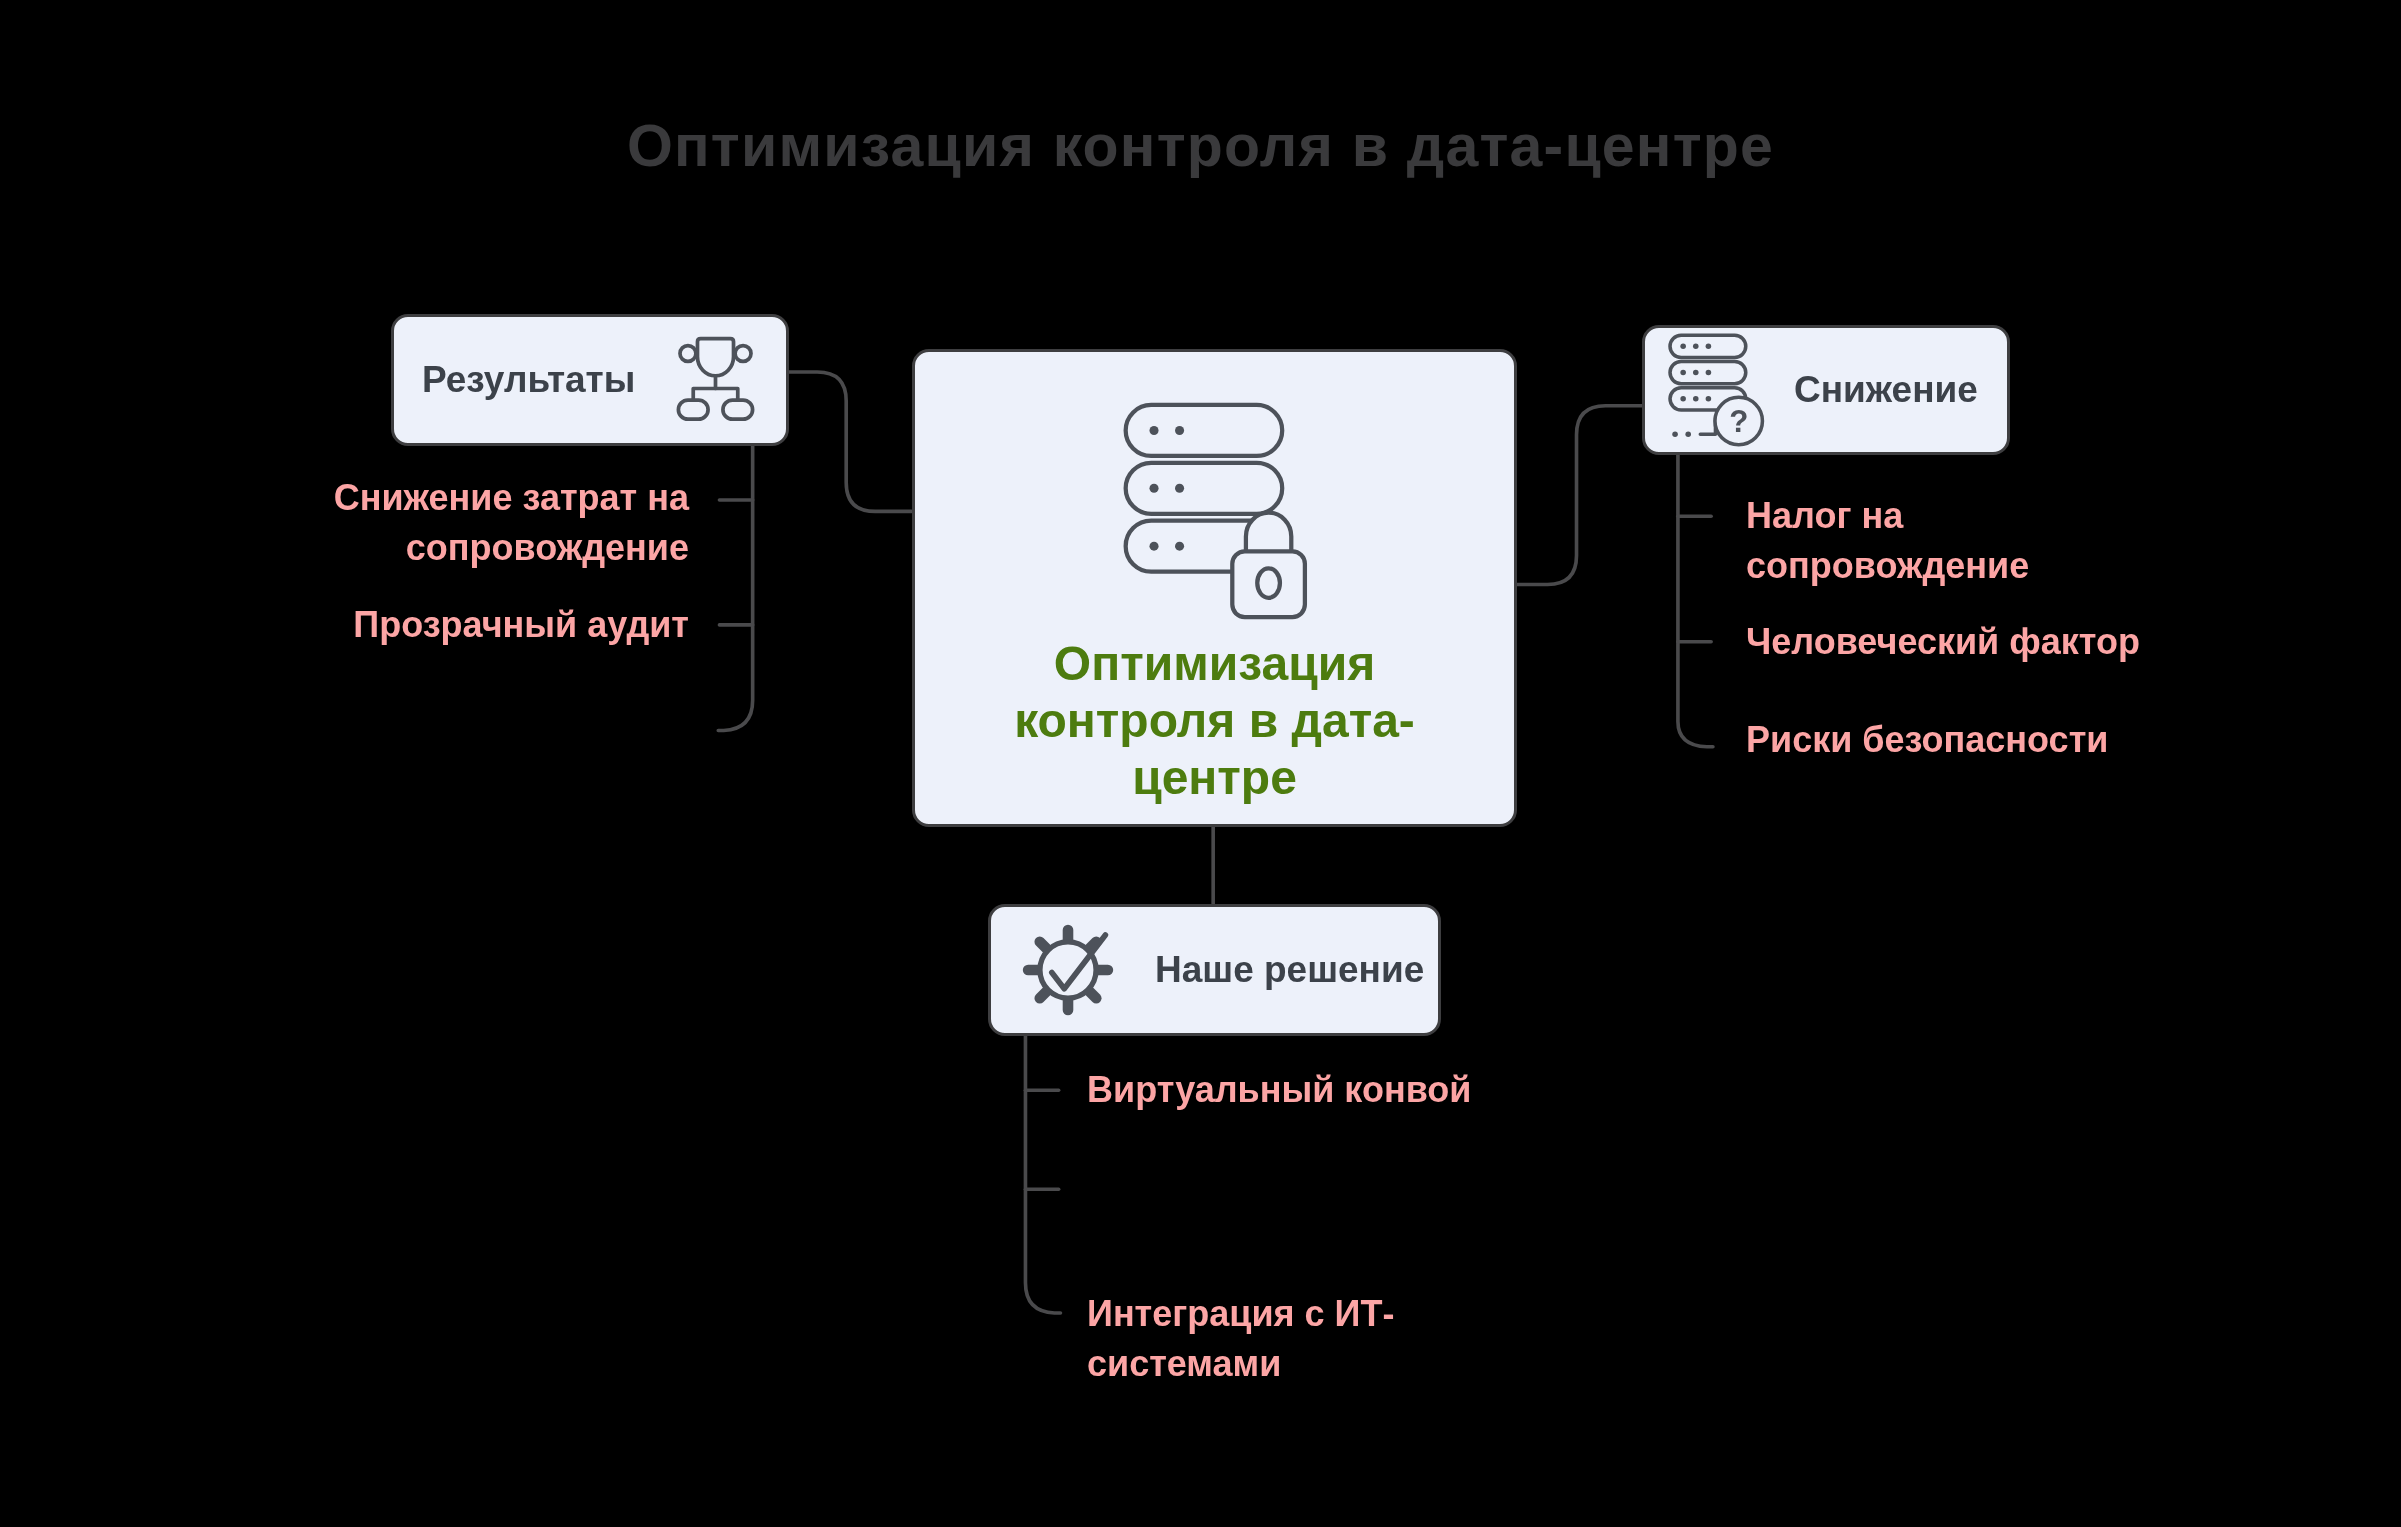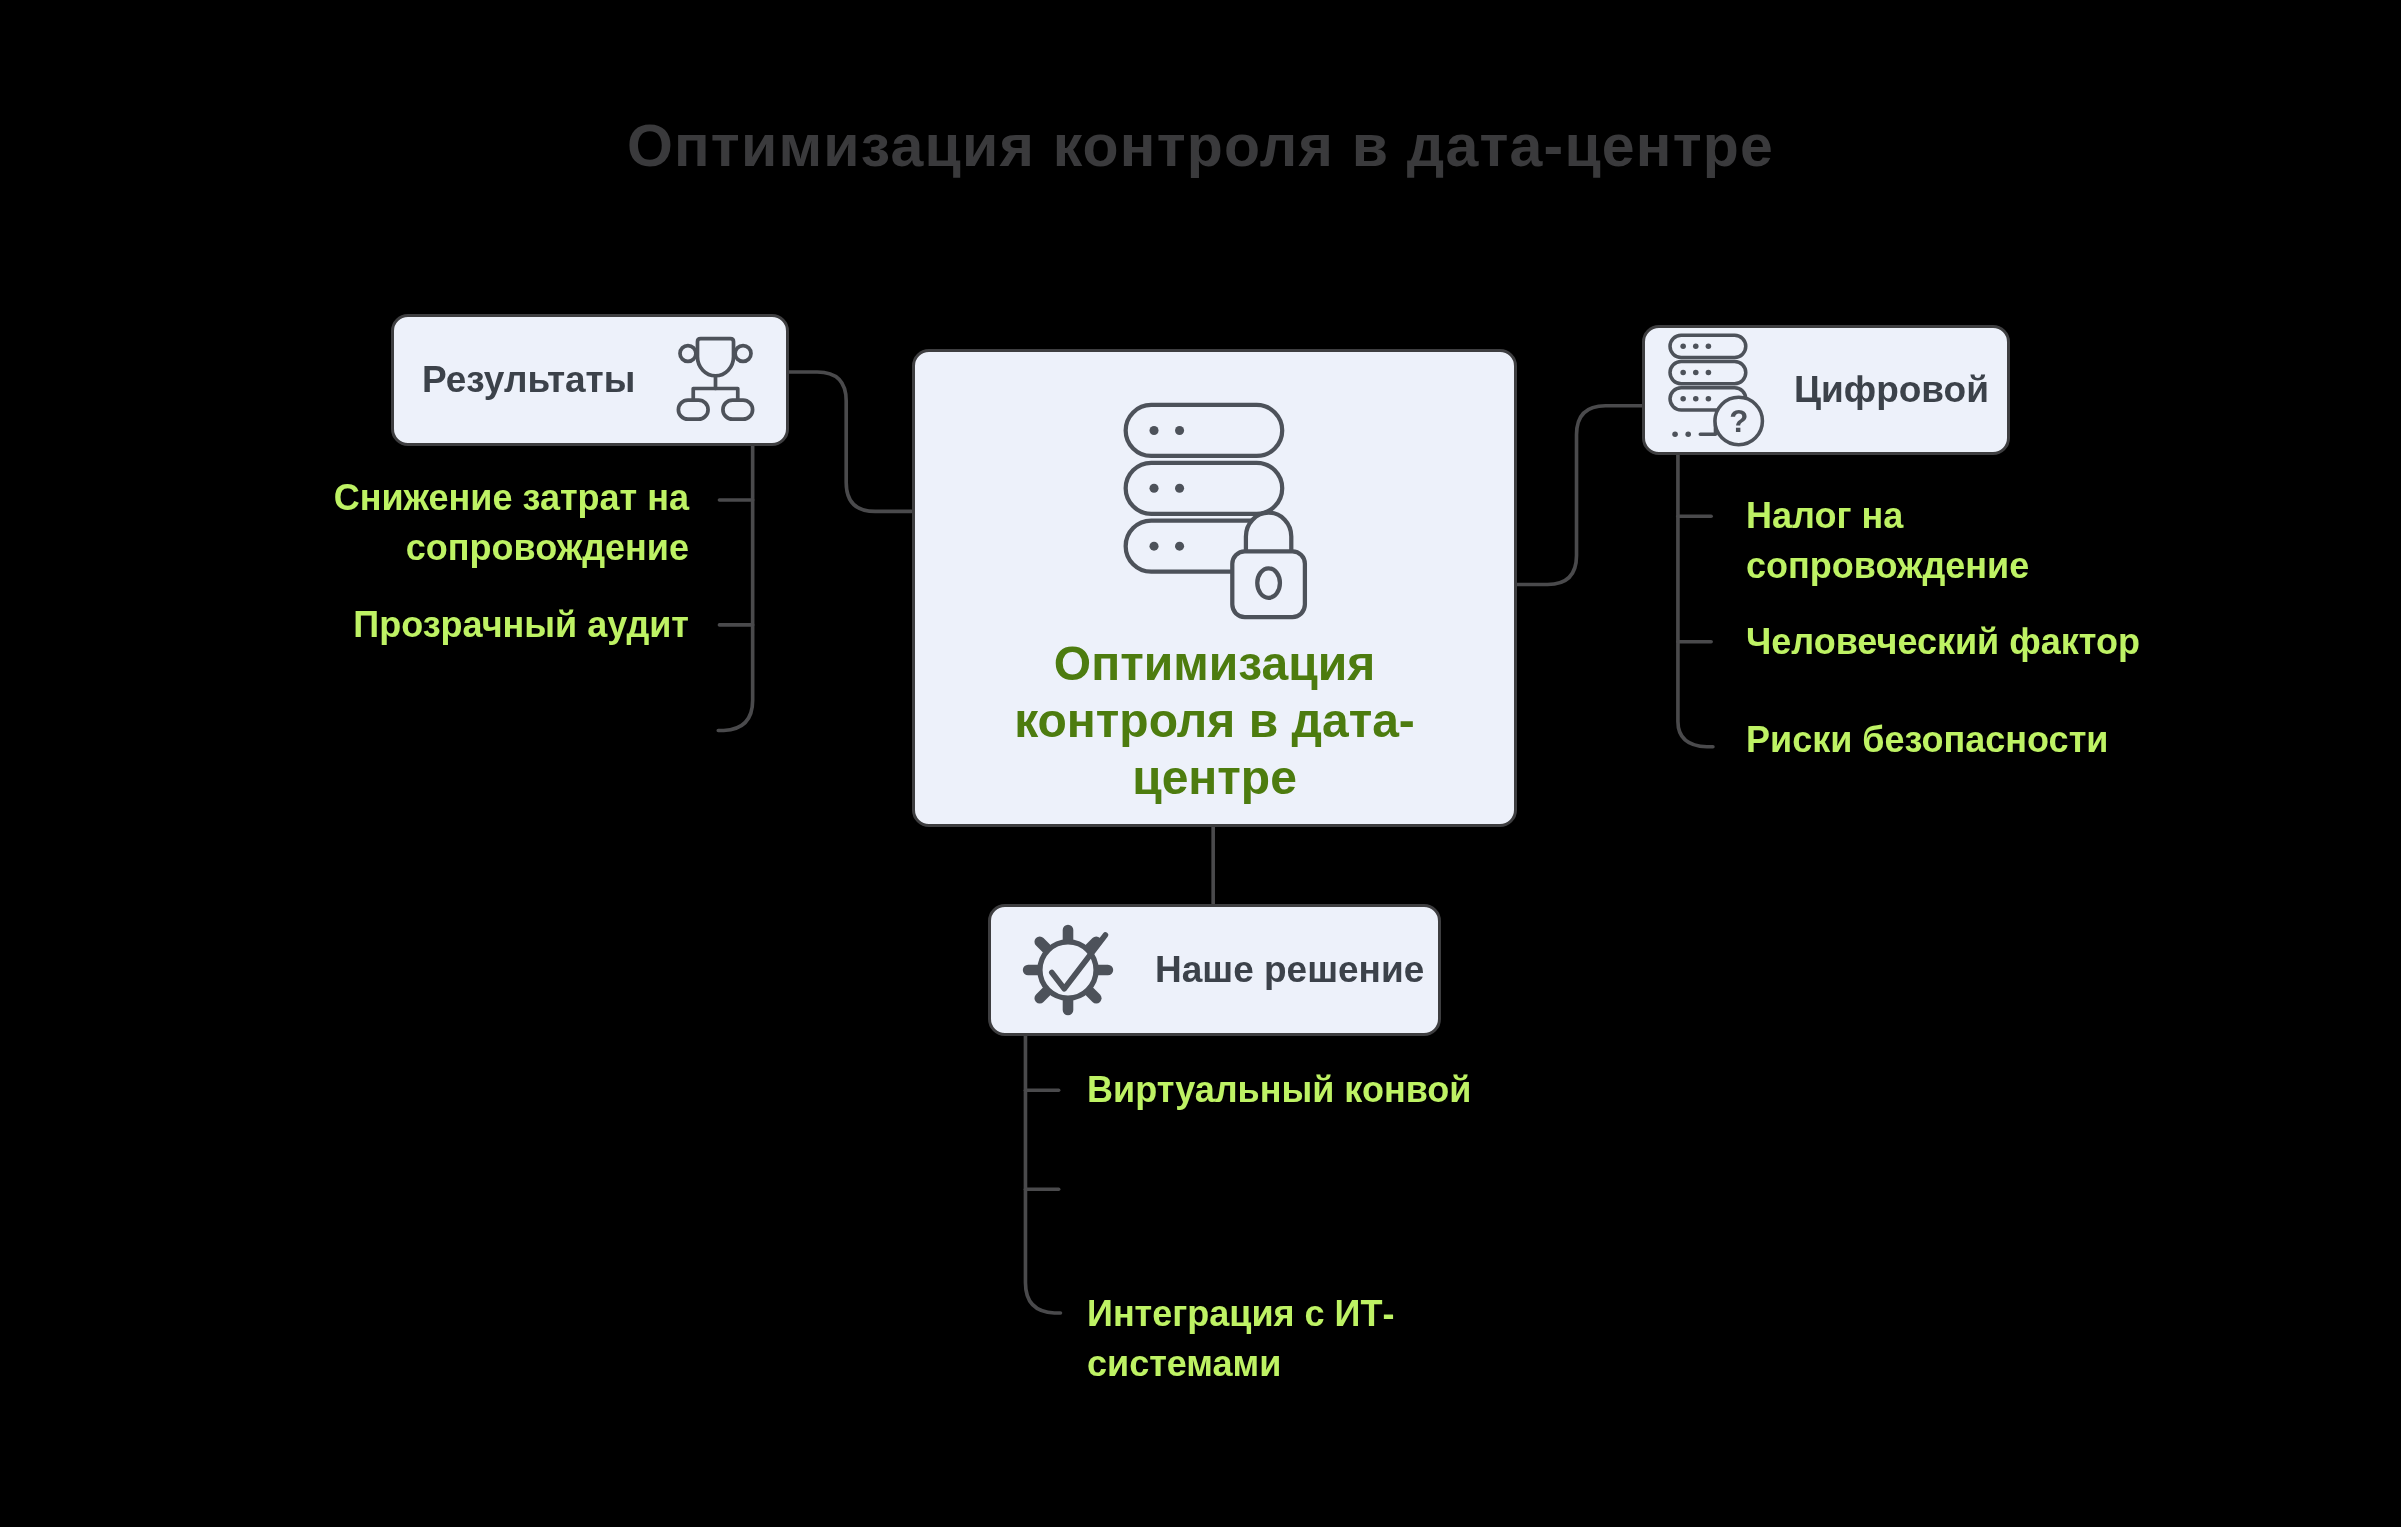--- a/index.html
+++ b/index.html
@@ -25,21 +25,21 @@
     left:912px;top:349px;width:605px;height:478px;
     flex-direction:column;justify-content:flex-start;
   }
   .icon-center{margin-top:48px;}
   .center-label{
     margin-top:13.3px;font-size:48px;line-height:57px;font-weight:bold;color:#4d7c0f;
     text-align:center;white-space:pre-line;
   }
   .item{
     position:absolute;font-size:36px;line-height:50px;font-weight:bold;
-    color:#bef264;white-space:pre-line;
+    color:#fca5a5;white-space:pre-line;
   }
   .item-right-aligned{text-align:right;}
   .icon{flex:none;}
 </style>
 </head>
 <body>
 
 <div id="canvas">
 
   <svg class="wires" width="2401" height="1528" viewBox="0 0 3978 2531">
@@ -111,21 +111,21 @@
       <rect x="4" y="108" width="150" height="44" rx="22" fill="#edf1fa"></rect>
       <circle cx="30" cy="130" r="5.5" fill="#4d525a" stroke="none"></circle>
       <circle cx="55" cy="130" r="5.5" fill="#4d525a" stroke="none"></circle>
       <circle cx="80" cy="130" r="5.5" fill="#4d525a" stroke="none"></circle>
       <circle cx="14" cy="200" r="5.5" fill="#4d525a" stroke="none"></circle>
       <circle cx="40" cy="200" r="5.5" fill="#4d525a" stroke="none"></circle>
       <path d="M64 200 H94 V168"></path>
       <circle cx="140" cy="174" r="47" fill="#edf1fa"></circle>
       <text x="140" y="196" text-anchor="middle" font-size="62" font-weight="bold" fill="#4d525a" stroke="none" font-family="Liberation Sans, sans-serif">?</text>
     </svg>
-    <div class="box-label">Цифровой</div>
+    <div class="box-label">Снижение</div>
   </div>
 
   <div class="box box-solution">
     <svg class="icon" width="106" height="106" viewBox="-85 -85 170 170" fill="none" stroke="#4d525a" stroke-width="8.5" stroke-linecap="round" stroke-linejoin="round">
       <g stroke-width="17">
         <line x1="46" y1="0" x2="64" y2="0"></line>
         <line x1="32.5" y1="32.5" x2="45.3" y2="45.3"></line>
         <line x1="0" y1="46" x2="0" y2="64"></line>
         <line x1="-32.5" y1="32.5" x2="-45.3" y2="45.3"></line>
         <line x1="-46" y1="0" x2="-64" y2="0"></line>

